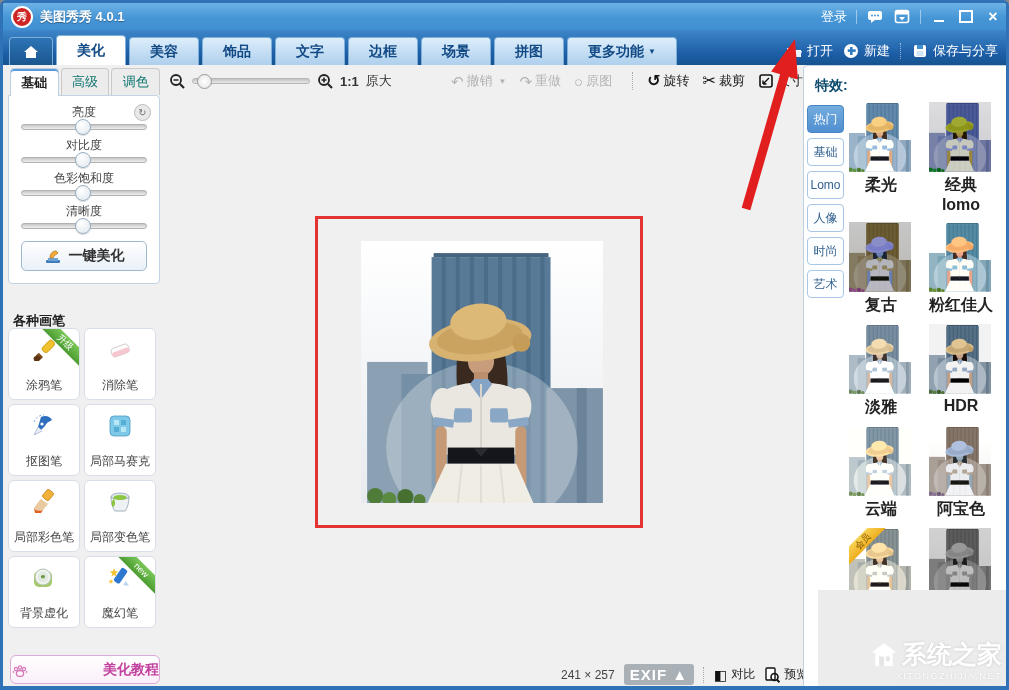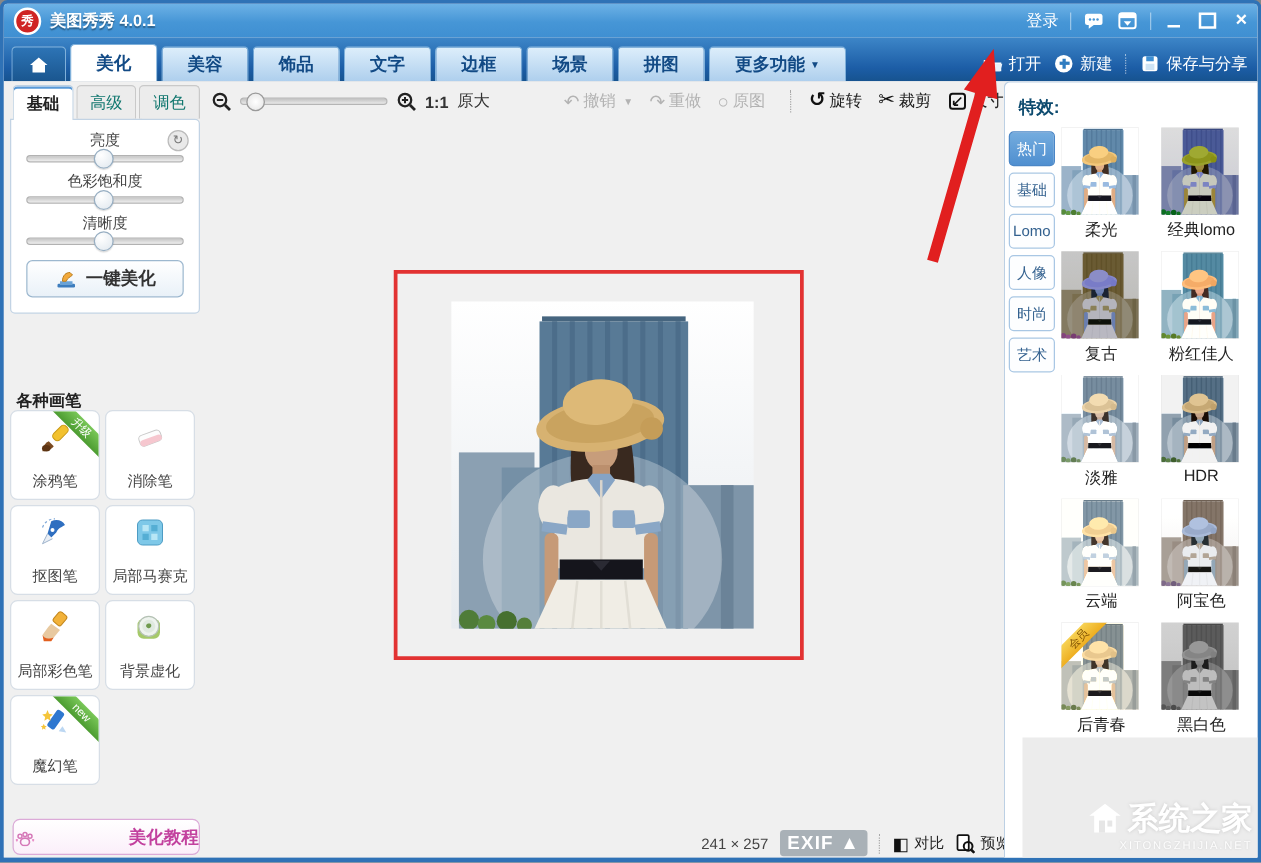--- a/index.html
+++ b/index.html
@@ -97,21 +97,21 @@
     border:1px solid #bcd0e4;border-right:none;border-radius:5px 0 0 0;box-sizing:border-box;}
   .fx-title{position:absolute;left:11px;top:11px;font-size:14px;font-weight:bold;color:#0c4a6e;}
   .cat-col{position:absolute;left:3px;top:39px;width:37px;}
   .cat-tab{height:26px;margin-bottom:5px;display:flex;align-items:center;justify-content:center;
     background:#fdfeff;border:1px solid #a9c7e4;border-radius:4px;font-size:12px;color:#33618f;cursor:pointer;}
   .cat-tab.active{background:linear-gradient(#74acde,#4f8fd0);border-color:#4a86c6;color:#fff;}
   .fx-grid{position:absolute;left:45px;top:36px;display:grid;grid-template-columns:64px 64px;column-gap:16px;}
   .fx-item{margin-bottom:8px;cursor:pointer;}
   .fx-thumb{position:relative;width:62px;height:70px;overflow:hidden;background:#ddd;}
   .fx-thumb svg{display:block;}
-  .fx-label{text-align:center;font-size:13px;color:#222;margin-top:3px;}
+  .fx-label{text-align:center;font-size:16px;color:#222;margin-top:3px;font-weight:bold;}
   .ad-box{position:absolute;left:14px;top:524px;width:188px;height:97px;background:#ececec;}
   .watermark{position:absolute;right:4px;bottom:6px;text-align:right;}
   .wm-row{display:flex;align-items:center;justify-content:flex-end;gap:4px;}
   .wm-text{font-size:25px;font-weight:bold;color:#fff;text-shadow:0 0 3px #c9c9c9;}
   .wm-sub{font-size:9px;color:#fdfdfd;letter-spacing:1.5px;text-shadow:0 0 2px #cecece;}
   
   .pointer-arrow{position:absolute;left:730px;top:28px;z-index:60;pointer-events:none;}
   .hidden-defs{position:absolute;width:0;height:0;overflow:hidden;}
 </style>
 </head>
@@ -445,20 +445,26 @@
         <span class="reset-ico">↻</span>
         <div>
 
         <div class="slider-row">
               <div class="slider-label">亮度</div>
               <div class="track">
                 <div class="handle" style="left: calc(48% - 7px);"></div>
               </div>
             </div>
             <div class="slider-row">
+              <div class="slider-label">对比度</div>
+              <div class="track">
+                <div class="handle" style="left: calc(48% - 7px);"></div>
+              </div>
+            </div>
+            <div class="slider-row">
               <div class="slider-label">色彩饱和度</div>
               <div class="track">
                 <div class="handle" style="left: calc(48% - 7px);"></div>
               </div>
             </div>
             <div class="slider-row">
               <div class="slider-label">清晰度</div>
               <div class="track">
                 <div class="handle" style="left: calc(48% - 7px);"></div>
               </div>
@@ -514,20 +520,29 @@
           <div class="brush-label">局部马赛克</div>
 
         </div>
         <div class="brush-card">
           <div class="brush-ico">
             <svg width="26" height="26" viewBox="0 0 26 26">
               <use href="#ic-cbrush"></use>
             </svg>
           </div>
           <div class="brush-label">局部彩色笔</div>
+
+        </div>
+        <div class="brush-card">
+          <div class="brush-ico">
+            <svg width="26" height="26" viewBox="0 0 26 26">
+              <use href="#ic-bucket"></use>
+            </svg>
+          </div>
+          <div class="brush-label">局部变色笔</div>
 
         </div>
         <div class="brush-card">
           <div class="brush-ico">
             <svg width="26" height="26" viewBox="0 0 26 26">
               <use href="#ic-lens"></use>
             </svg>
           </div>
           <div class="brush-label">背景虚化</div>
 

